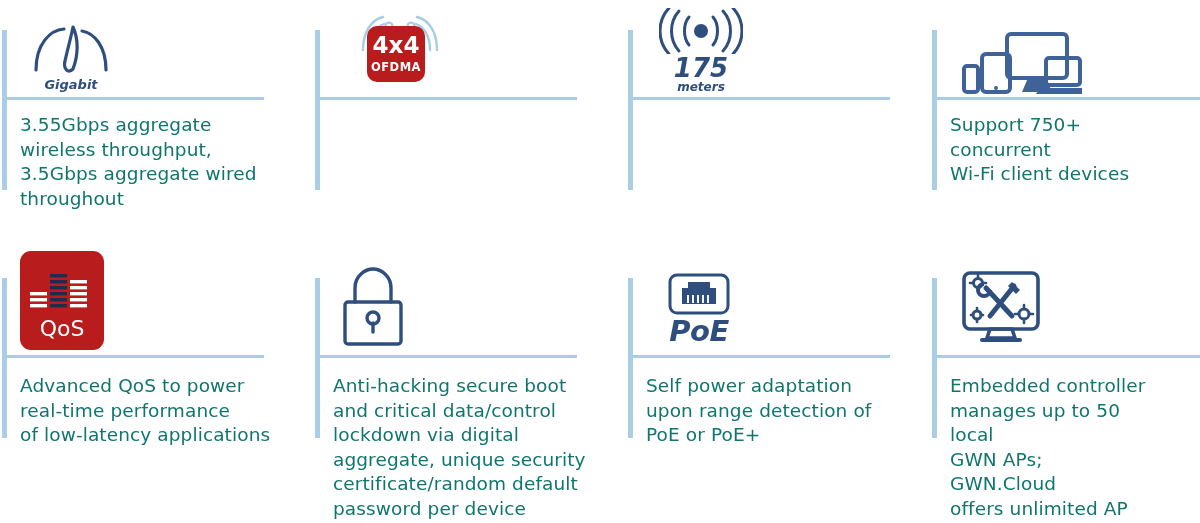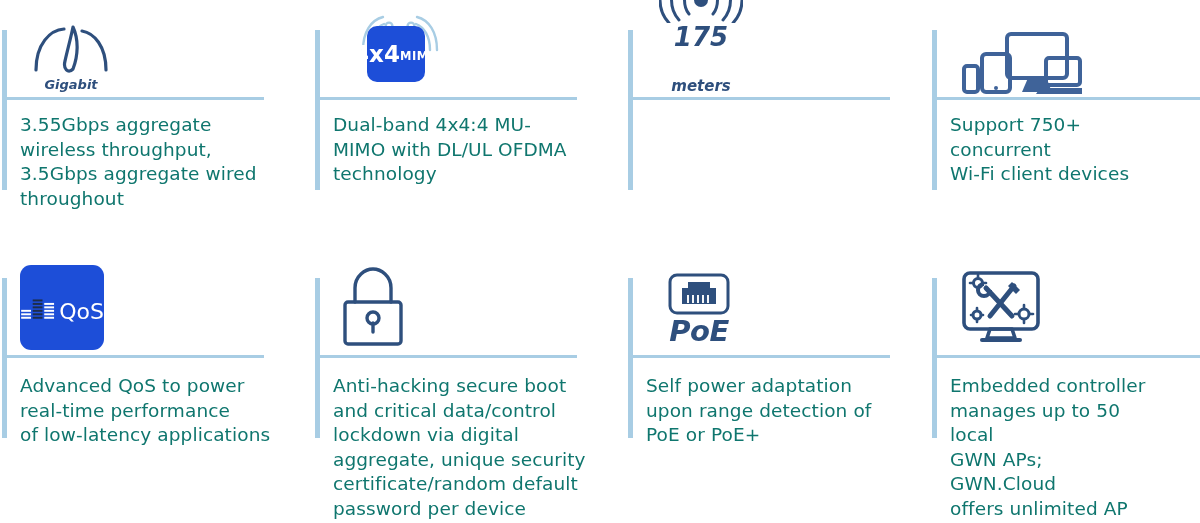--- a/index.html
+++ b/index.html
@@ -77,24 +77,25 @@
   .c3 { left: 628px; width: 300px; }
   .c4 { left: 932px; width: 216px; }
 
   .c1 .hline { width: 262px; }
   .c2 .hline { width: 262px; }
   .c3 .hline { width: 262px; }
   .c4 .hline { width: 268px; }
 
   
   .badge {
-    background: #1d4ed8;
+    background: #b91c1c;
     border-radius: 10px;
     color: #ffffff;
     display: flex;
+    flex-direction: column;
     align-items: center;
     justify-content: center;
   }
 
   .lbl-blue {
     color: #2e4f7d;
     font-weight: bold;
     font-style: italic;
     text-align: center;
   }
@@ -137,47 +138,44 @@
             <path d="M32 44 C32 33 35 27 40 25"></path>
             <path d="M92 44 C92 26 84 14 72 11"></path>
             <path d="M85 44 C85 30 79 21 71 18"></path>
             <path d="M78 44 C78 33 75 27 70 25"></path>
           </g>
           <circle cx="44" cy="20" r="3.4" fill="none" stroke="#a8cde4" stroke-width="2.4"></circle>
           <circle cx="66" cy="20" r="3.4" fill="none" stroke="#a8cde4" stroke-width="2.4"></circle>
         </svg>
         <div class="badge" style="position:absolute;left:24px;top:20px;width:58px;height:56px;">
           <div style="font-size:23px;font-weight:bold;line-height:1;">4x4</div>
-          <div style="font-size:11.5px;font-weight:bold;letter-spacing:0.5px;margin-top:3px;">MIMO</div>
+          <div style="font-size:11.5px;font-weight:bold;letter-spacing:0.5px;margin-top:3px;">OFDMA</div>
         </div>
       </div>
     </div>
-    <div class="text">Dual-band 4x4:4 MU-
-MIMO with DL/UL OFDMA
-technology</div>
   </div>
 
   <div class="cell r1 c3">
     <div class="vline"></div>
     <div class="hline"></div>
     <div class="icon-wrap" style="left:28px;top:2px;">
       <div style="display:flex;flex-direction:column;align-items:center;width:90px;">
         <svg width="84" height="46" viewBox="0 0 84 46" aria-hidden="true">
           <g fill="none" stroke="#2e4f7d" stroke-width="3" stroke-linecap="round">
             <path d="M30 9 C24 16 24 30 30 37"></path>
             <path d="M54 9 C60 16 60 30 54 37"></path>
             <path d="M20 3 C10 14 10 32 20 43"></path>
             <path d="M64 3 C74 14 74 32 64 43"></path>
             <path d="M10 0 C-2 13 -2 33 10 46"></path>
             <path d="M74 0 C86 13 86 33 74 46"></path>
           </g>
           <circle cx="42" cy="23" r="7" fill="#2e4f7d"></circle>
         </svg>
         <div class="lbl-blue" style="font-size:26px;line-height:1;margin-top:1px;">175</div>
-        <div class="lbl-blue" style="font-size:15px;line-height:1.1;margin-top:28px;">meters</div>
+        <div class="lbl-blue" style="font-size:12px;line-height:1.1;">meters</div>
       </div>
     </div>
   </div>
 
   <div class="cell r1 c4">
     <div class="vline"></div>
     <div class="hline"></div>
     <div class="icon-wrap" style="left:28px;top:6px;">
       <svg width="122" height="72" viewBox="0 0 122 72" aria-hidden="true">
         <g fill="none" stroke="#3f6399" stroke-width="4">
@@ -199,21 +197,21 @@
       </svg>
     </div>
     <div class="text">Support 750+ concurrent
 Wi-Fi client devices</div>
   </div>
 
   <div class="cell r2 c1">
     <div class="vline"></div>
     <div class="hline"></div>
     <div class="icon-wrap" style="left:18px;">
-      <div class="badge" style="width:84px;height:78px;border-radius:11px;justify-content:flex-start;padding-top:7px;">
+      <div class="badge" style="width:84px;height:78px;border-radius:11px;justify-content:flex-start;padding-top:21px;">
         <svg width="68" height="44" viewBox="0 0 68 44" aria-hidden="true">
           <g fill="#ffffff">
             <rect x="2" y="20" width="17" height="3.4"></rect>
             <rect x="2" y="26" width="17" height="3.4"></rect>
             <rect x="2" y="32" width="17" height="3.4"></rect>
           </g>
           <g fill="#1d2d4a">
             <rect x="22" y="2" width="17" height="3.4"></rect>
             <rect x="22" y="8" width="17" height="3.4"></rect>
             <rect x="22" y="14" width="17" height="3.4"></rect>

